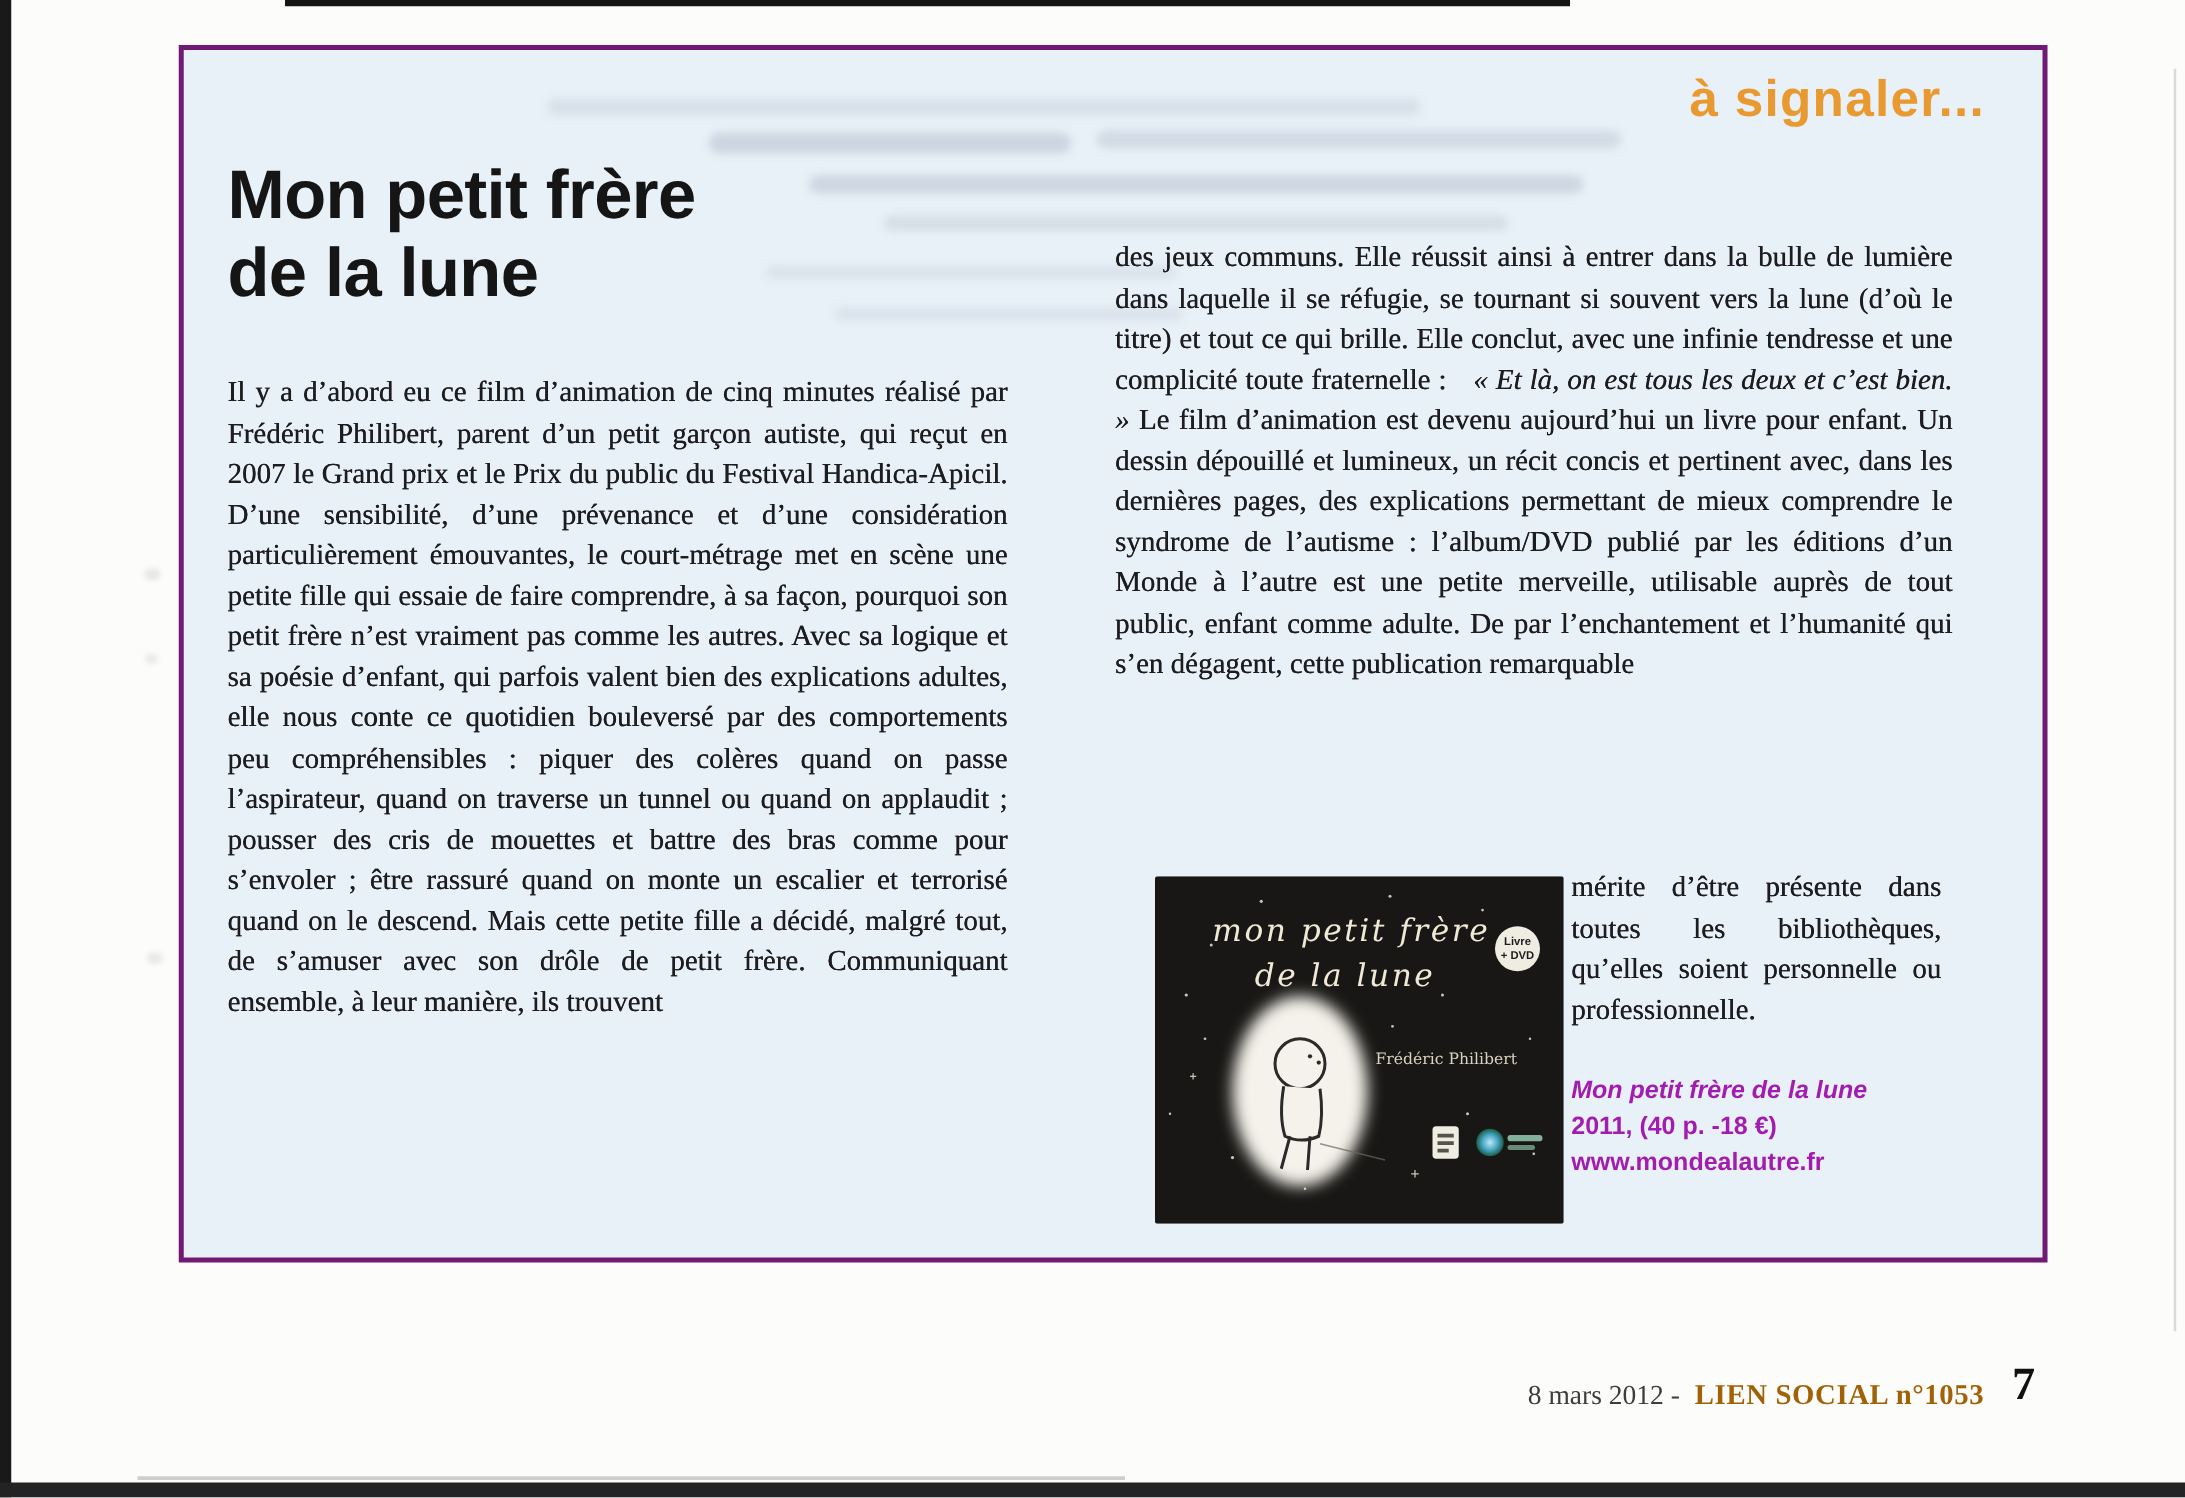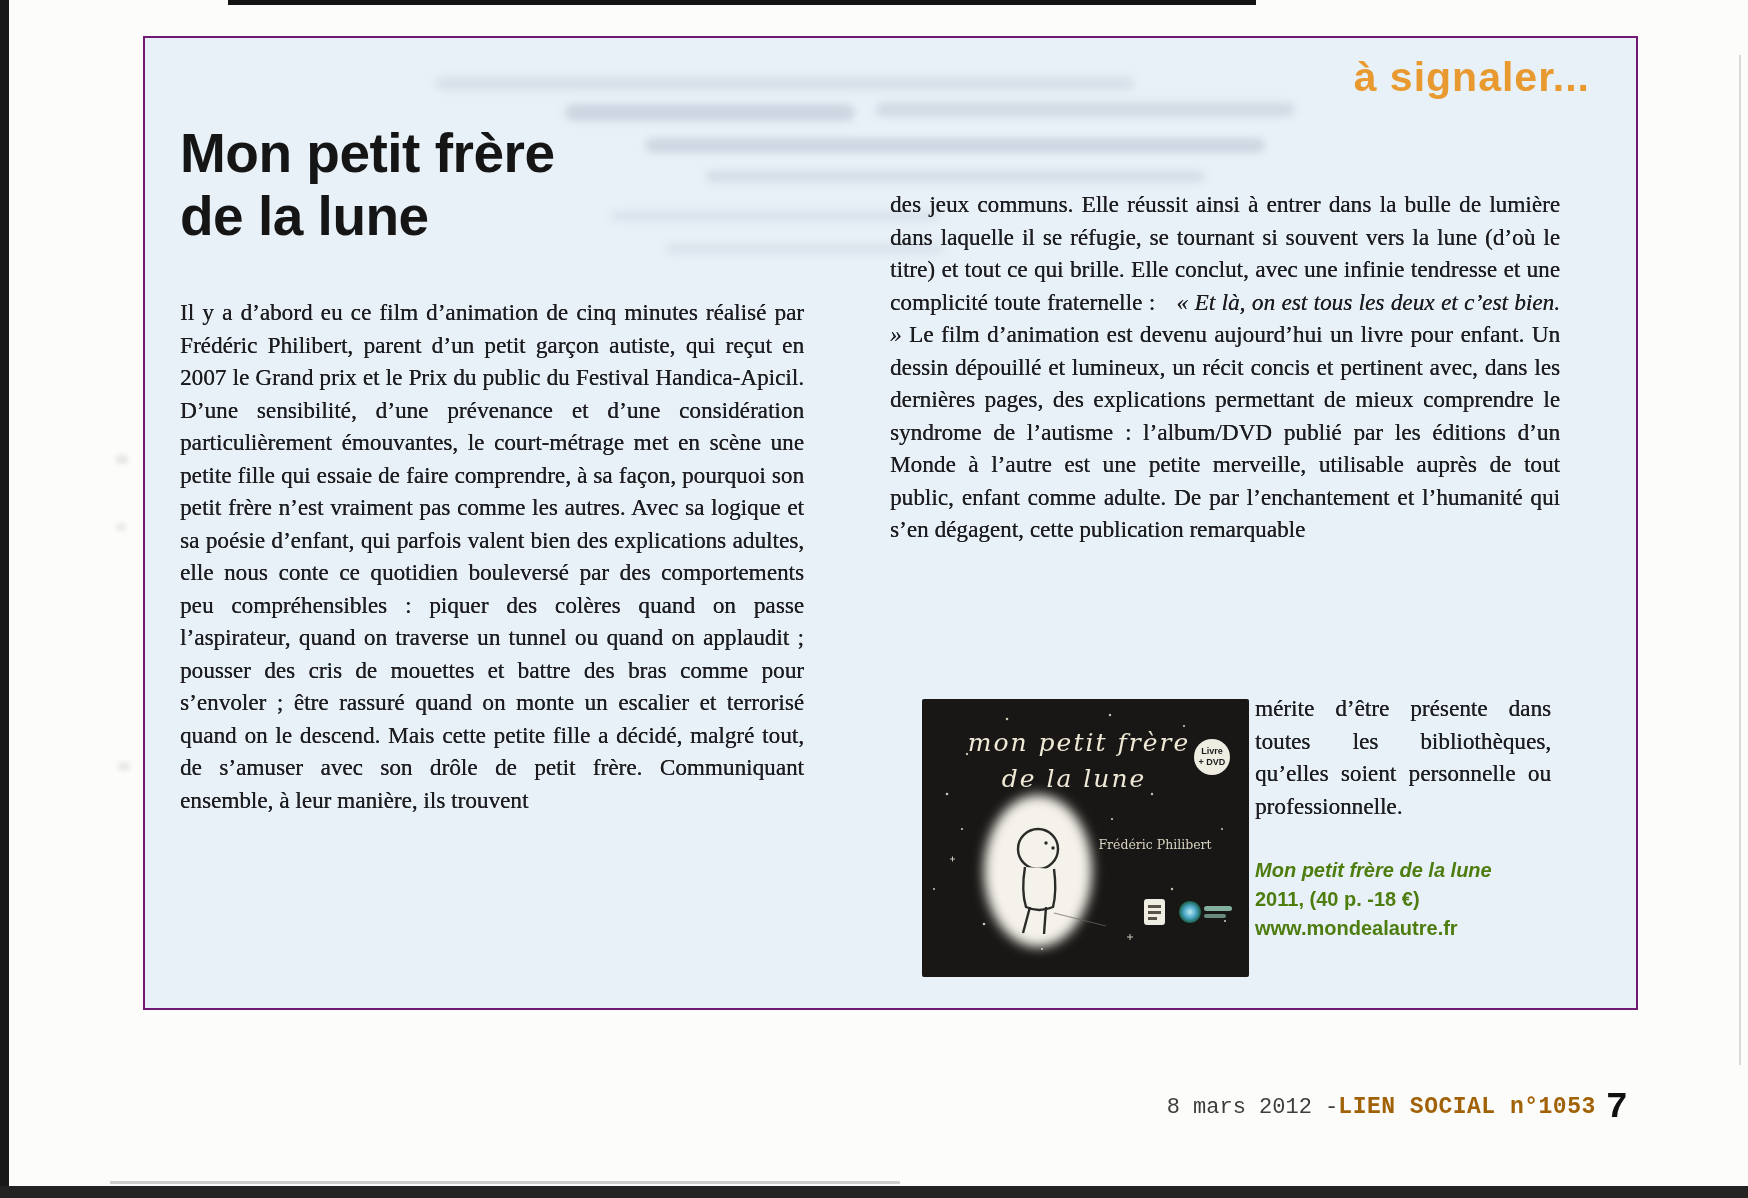--- a/index.html
+++ b/index.html
@@ -12,21 +12,21 @@
   
   .edge-left{left:0;top:0;width:9px;height:1198px;background:#191919;}
   .edge-top{left:228px;top:0;width:1028px;height:5px;background:#141414;}
   .edge-bottom{left:0;top:1186px;width:1748px;height:12px;background:#232323;}
   .edge-bottom-gray{left:110px;top:1181px;width:790px;height:3px;background:#cecece;}
   .edge-right{left:1739px;top:55px;width:2px;height:1010px;background:#dadada;}
 
   
   .article-box{
     left:143px;top:36px;width:1495px;height:974px;box-sizing:border-box;
-    background:#e9f1f8;border:2px solid #701a75;
+    background:#e9f1f8;border:4px solid #701a75;
   }
   .bleed{background:#76839a;filter:blur(4px);border-radius:8px;}
   .margin-mark{background:#8a8a8a;filter:blur(2px);border-radius:3px;}
 
   .signaler{
     right:46px;top:16px;
     font-family:"Liberation Sans",sans-serif;font-weight:600;font-size:41px;
     color:#e8992f;letter-spacing:1px;
   }
   .title{
@@ -39,26 +39,26 @@
     text-align:justify;text-shadow:0.25px 0 0 #1d1d20;
   }
   .left-col{left:35px;top:258px;width:624px;}
   .right-para{left:745px;top:150px;width:670px;}
   .quote-italic{font-style:italic;margin-left:15px;}
   .cover-wrap{left:777px;top:661px;width:327px;height:278px;}
   .wrap-col{left:1110px;top:654px;width:296px;}
   .ref{
     left:1110px;top:818px;width:310px;
     font-family:"Liberation Sans",sans-serif;font-weight:700;
-    font-size:20px;line-height:29px;color:#4d7c0f;text-shadow:none;
+    font-size:20px;line-height:29px;color:#a21caf;text-shadow:none;
   }
   .ref-title{font-style:italic;}
   .footer{
-    top:1086px;right:120px;display:flex;align-items:center;
-    font-family:Liberation Mono, monospace;
+    top:1086px;right:120px;display:flex;align-items:flex-end;gap:12px;
+    font-family:Liberation Serif, serif;
   }
   .footer-date{font-size:22px;color:#3d3d3d;font-weight:500;}
   .footer-mag{font-size:23px;font-weight:700;color:#a16207;letter-spacing:0.5px;}
   .footer-page{font-size:37px;font-weight:700;color:#101010;margin-left:10px;}
 </style>
 </head>
 <body>
 
 <div class="abs edge-left"></div>
 <div class="abs edge-top"></div>

